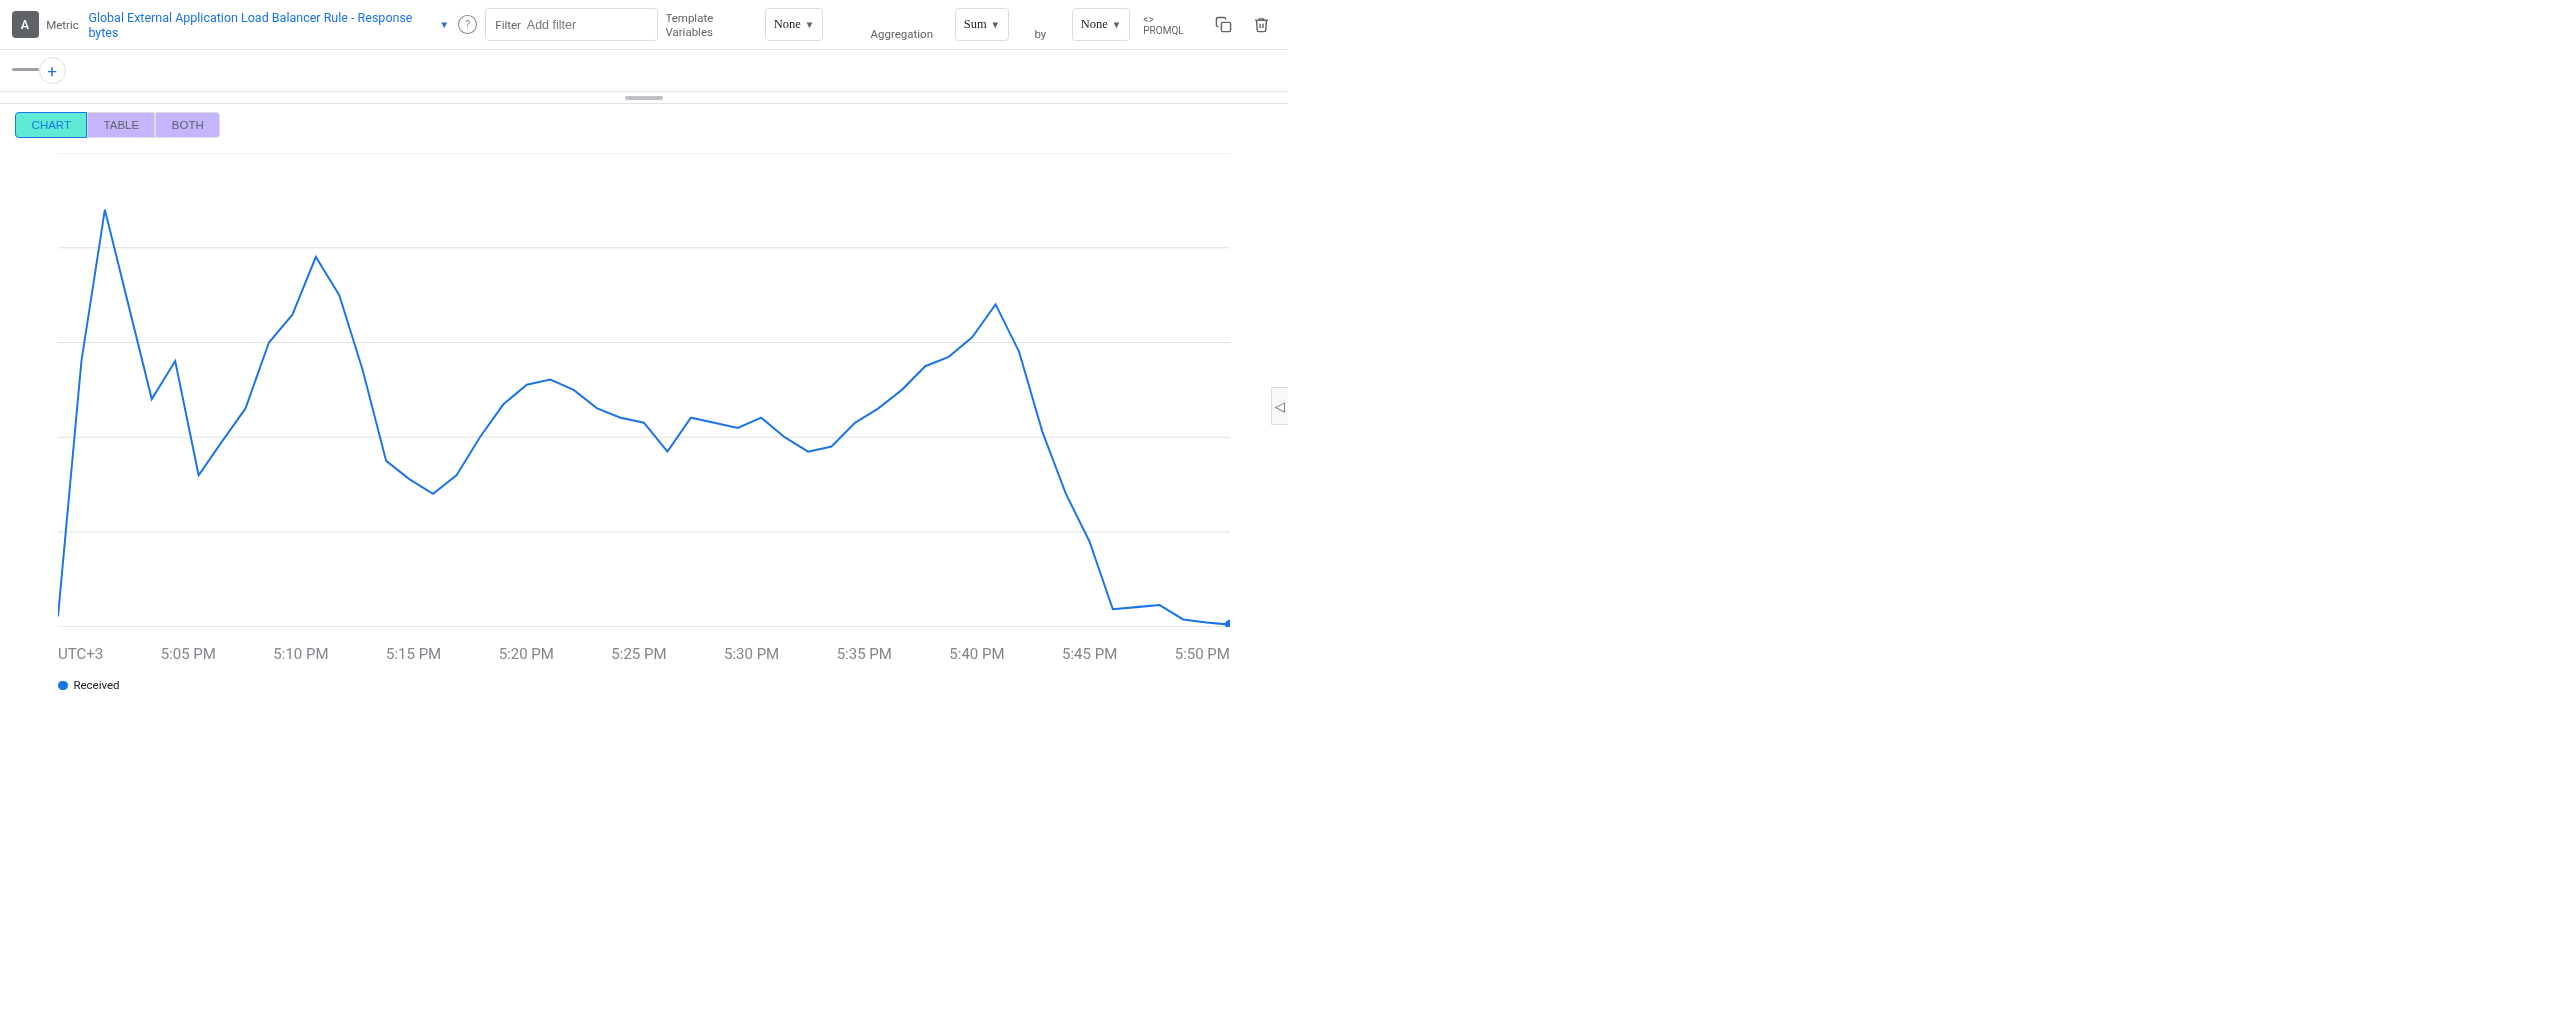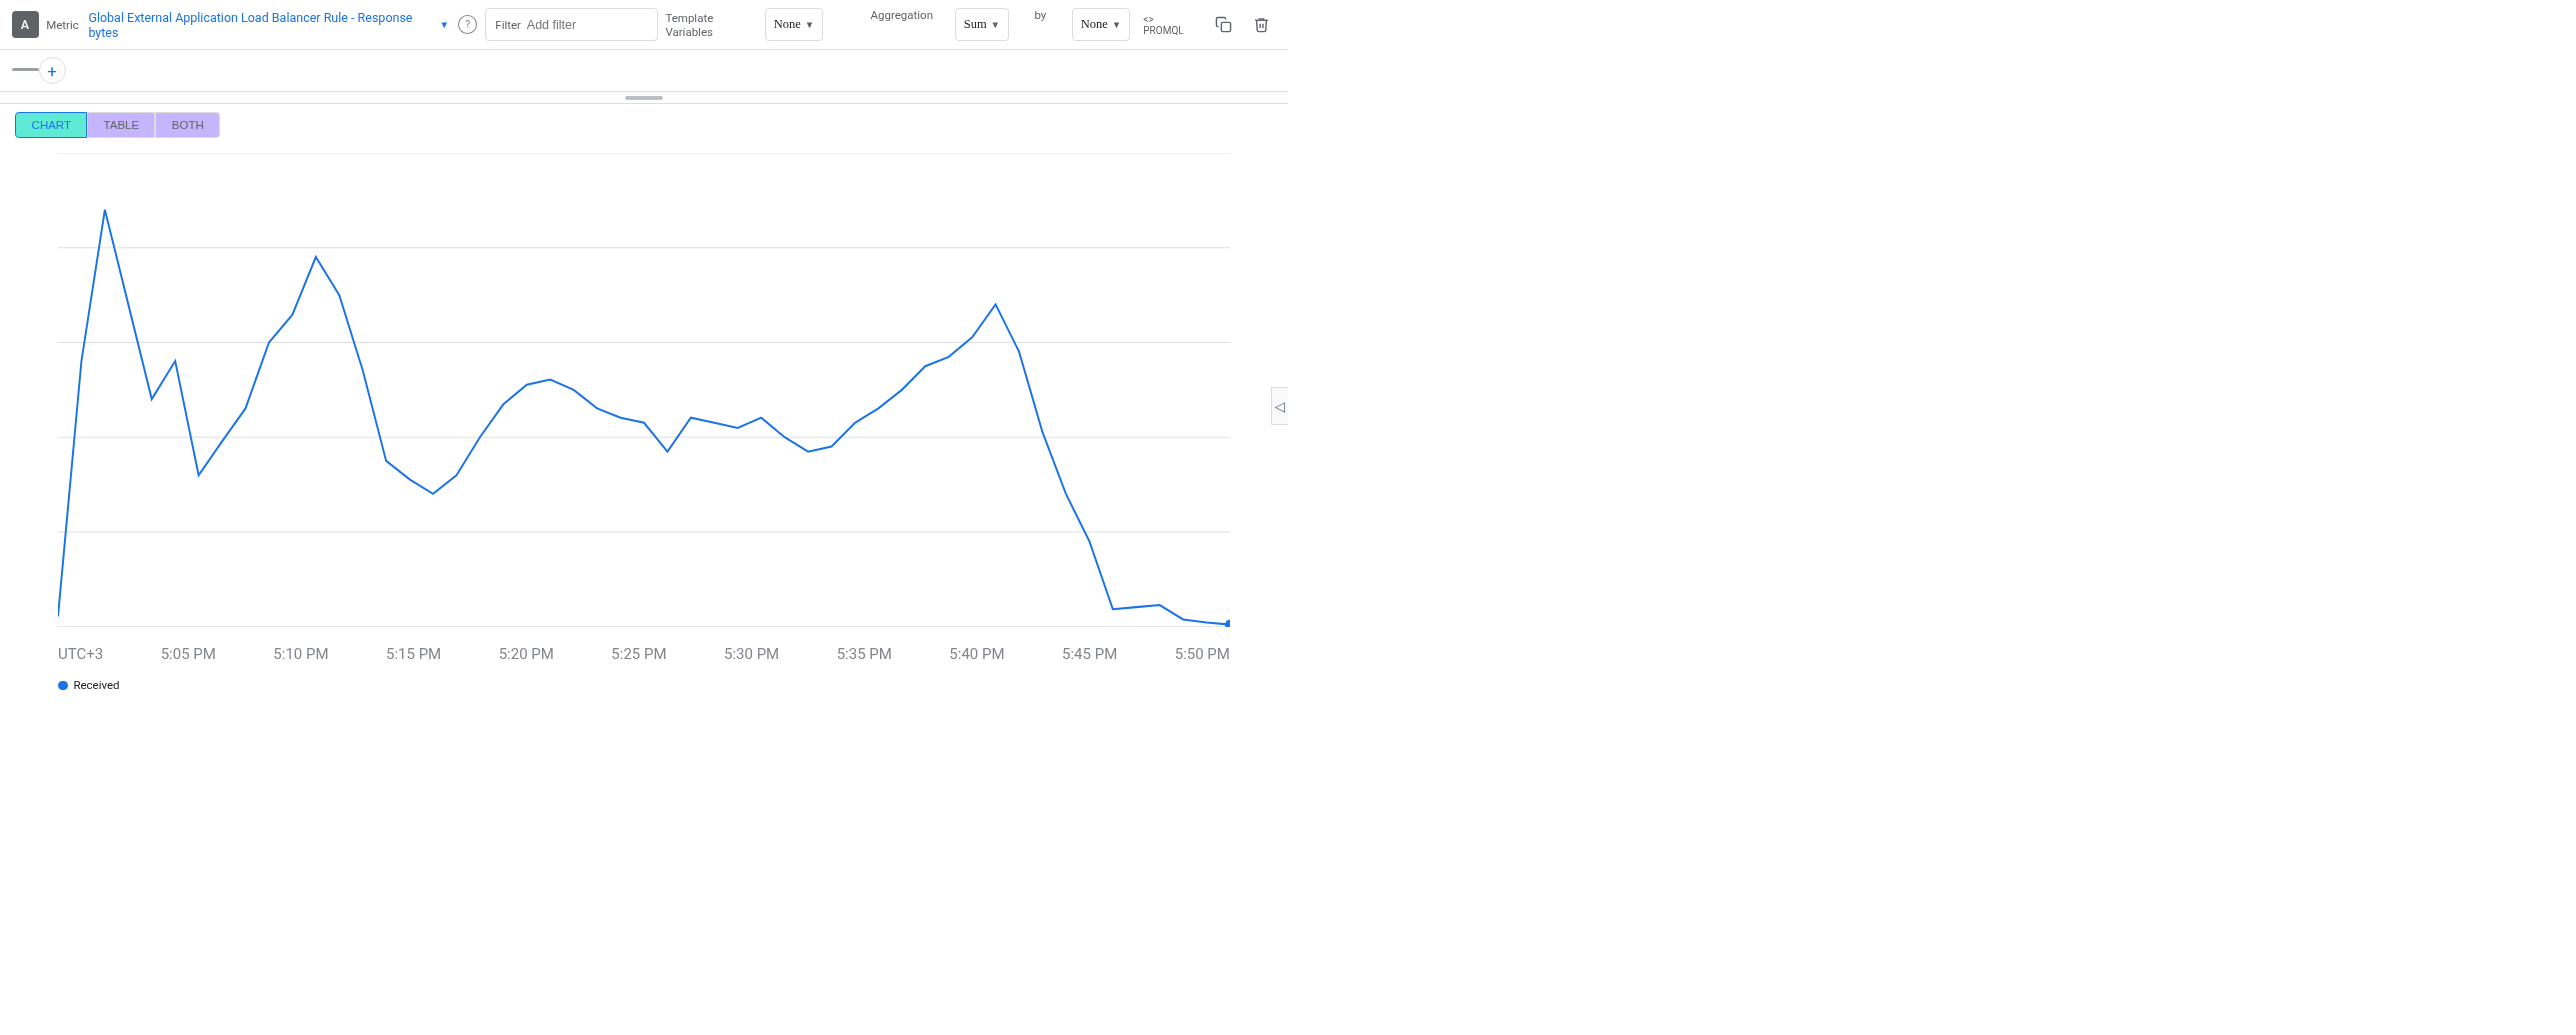--- a/index.html
+++ b/index.html
@@ -70,21 +70,21 @@
       border-radius: 3.8px;
       padding: 3.8px 7.7px;
       cursor: pointer;
       font-size: 12.5px;
       background: #fff;
       height: 33px;
       font-family: Liberation Serif, serif;
     }
     .select-btn .caret { font-size: 9.6px; color: #5f6368; }
     .agg-section {
-      display: flex; align-items: flex-start; gap: 22px; margin-left: 40px;
+      display: flex; align-items: flex-end; gap: 22px; margin-left: 40px;
     }
     .agg-label { color: #5f6368; font-size: 11.5px; }
     .by-label { color: #5f6368; font-size: 11.5px; margin: 0 3.8px; }
     .promql-btn {
       display: flex; align-items: center; gap: 3.8px;
       color: #5f6368;
       cursor: pointer;
       font-size: 10px;
       padding: 3.8px 5.8px;
     }

